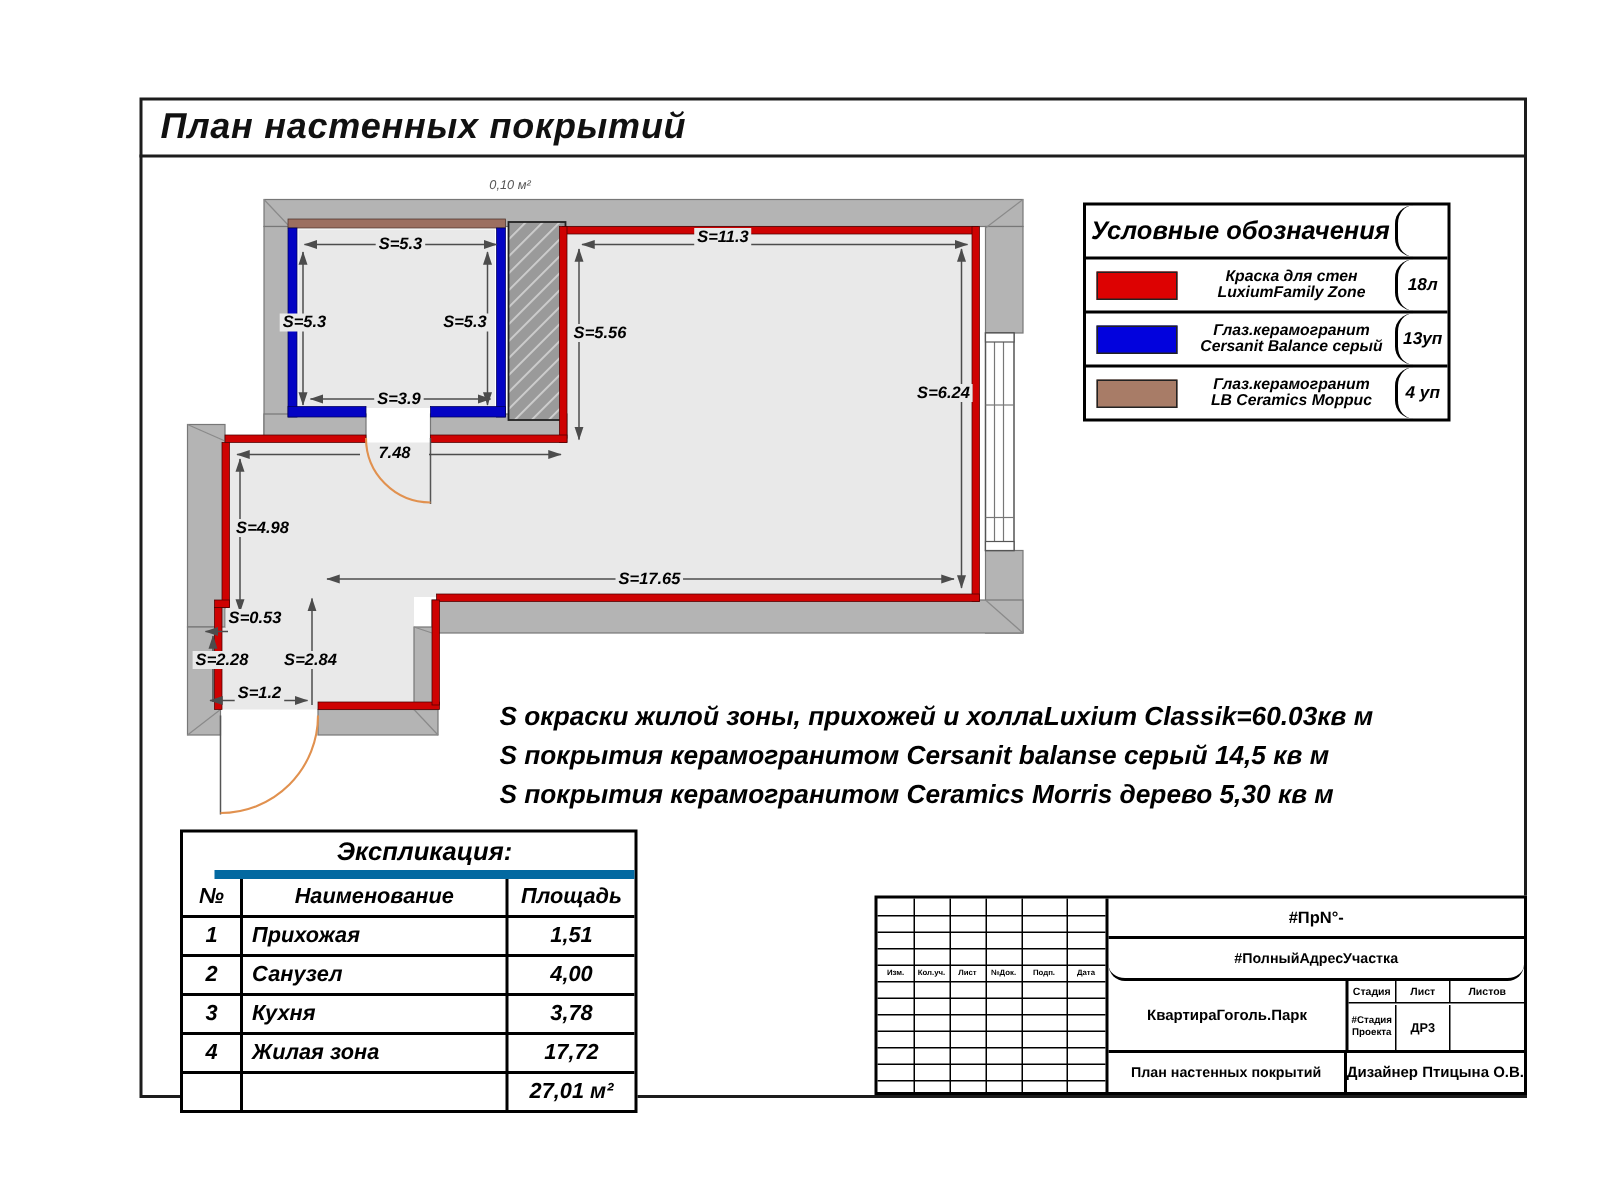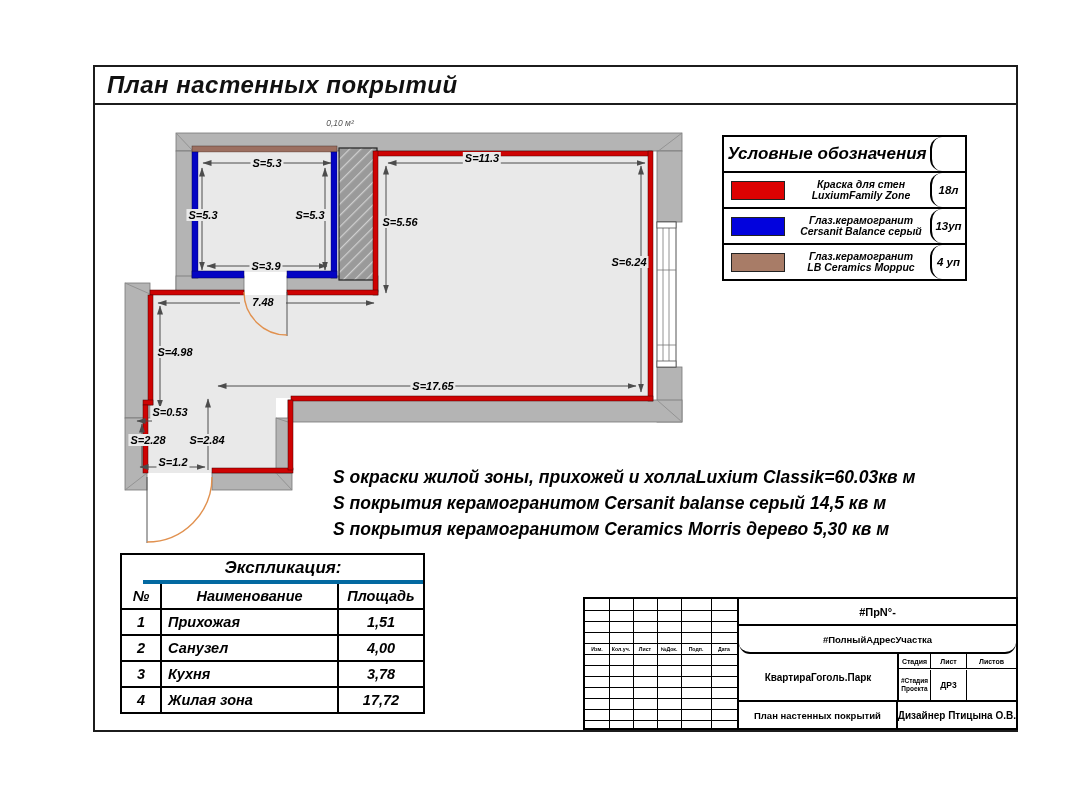--- a/index.html
+++ b/index.html
@@ -27,21 +27,21 @@
   .legend .lrow:last-child{border-bottom:none;}
   .legend .swcell{width:68px;display:flex;align-items:center;justify-content:center;}
   .legend .sw{width:52px;height:17px;border:1px solid #222;}
   .legend .lbl{flex:1;display:flex;flex-direction:column;align-items:center;justify-content:center;
                font-size:10.5px;font-weight:bold;font-style:italic;line-height:11.5px;text-align:center;}
   
   .notes{left:333px;top:464px;font-size:17.5px;font-weight:bold;font-style:italic;color:#000;line-height:26px;white-space:nowrap;}
   
   .expl{left:120px;top:553px;width:305px;border:2.5px solid #000;box-sizing:border-box;background:#fff;
         font-style:italic;font-weight:bold;color:#000;}
-  .expl .trow{height:25px;border-bottom:4px solid #0369a1;display:flex;align-items:center;justify-content:center;
+  .expl .trow{height:25px;border-bottom:6px solid #0369a1;display:flex;align-items:center;justify-content:center;
               font-size:17px;margin-left:21px;}
   .expl .row{display:flex;height:24px;border-bottom:2px solid #000;align-items:stretch;font-size:14.5px;}
   .expl .row:last-child{border-bottom:none;}
   .expl .c1{width:38px;border-right:2px solid #000;display:flex;align-items:center;justify-content:center;}
   .expl .c2{flex:1;border-right:2px solid #000;display:flex;align-items:center;padding-left:6px;}
   .expl .c3{width:84px;display:flex;align-items:center;justify-content:center;}
   
   .stamp{left:583px;top:597px;width:435px;height:133px;border:2px solid #000;box-sizing:border-box;background:#fff;color:#000;}
   .stamp .vline{position:absolute;top:0;bottom:0;width:1px;background:#000;}
   .stamp .hline{position:absolute;left:0;width:152px;height:1px;background:#000;}
@@ -259,20 +259,25 @@
   <div class="row">
     <div class="c1">3</div>
     <div class="c2">Кухня</div>
     <div class="c3">3,78</div>
   </div>
   <div class="row">
     <div class="c1">4</div>
     <div class="c2">Жилая зона</div>
     <div class="c3">17,72</div>
   </div>
+  <div class="row">
+    <div class="c1"></div>
+    <div class="c2"></div>
+    <div class="c3">27,01 м²</div>
+  </div>
 </div>
 
 <div class="abs stamp">
 
   <div class="vline" style="left:24px;"></div>
   <div class="vline" style="left:48px;"></div>
   <div class="vline" style="left:72px;"></div>
   <div class="vline" style="left:96px;"></div>
   <div class="vline" style="left:126px;"></div>
   <div class="hline" style="top:11px;"></div>

